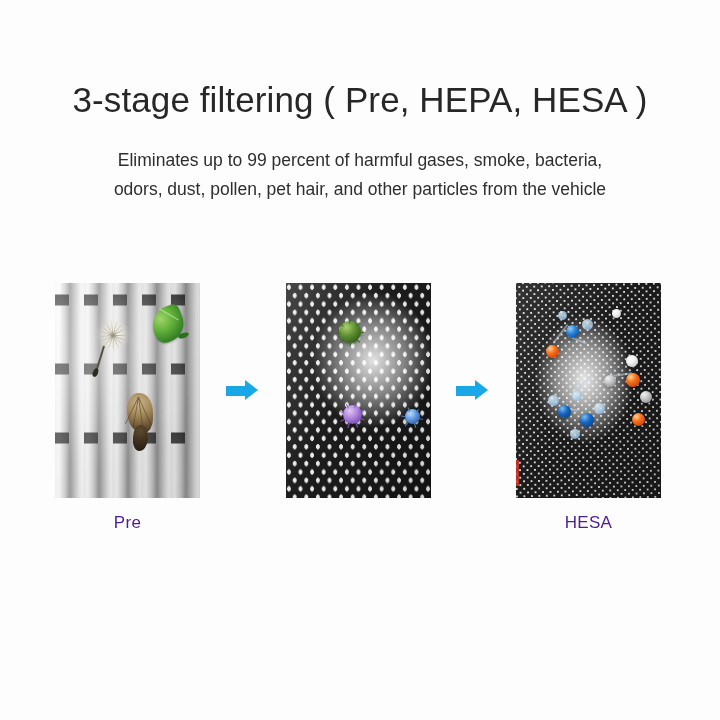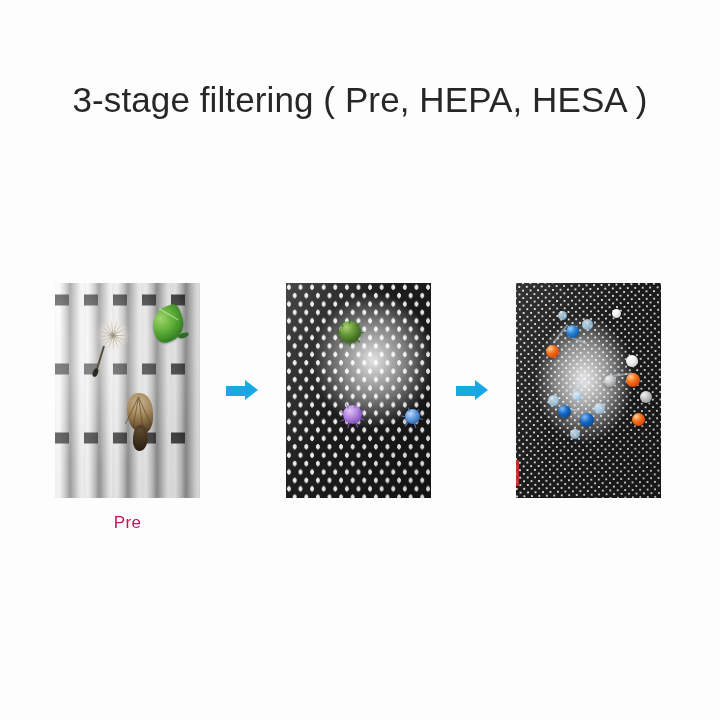--- a/index.html
+++ b/index.html
@@ -335,32 +335,36 @@
     display: flex;
     justify-content: space-between;
     align-items: flex-start;
   }
   .caption {
     width: 145px;
     text-align: center;
     font-family: "Liberation Sans", sans-serif;
     font-size: 17px;
     font-weight: 400;
-    color: #be185d;
+    color: #4c1d95;
     letter-spacing: 0.3px;
   }
   .caption-spacer { width: 34px; flex: 0 0 auto; }
 </style>
 </head>
 <body>
 
 <div class="page">
 
   <div class="heading-block">
     <div class="title">3-stage filtering ( Pre, HEPA, HESA )</div>
+    <div class="subtitle">
+      <span class="sub-line">Eliminates up to 99 percent of harmful gases, smoke, bacteria,</span>
+      <span class="sub-line">odors, dust, pollen, pet hair, and other particles from the vehicle</span>
+    </div>
   </div>
 
   <div class="stages">
 
     <div class="stage">
       <div class="panel">
         <div class="mesh-pre"></div>
         <div class="mesh-pre-shade"></div>
 
         <div class="particle dandelion">
@@ -488,15 +492,16 @@
         <div class="atom white" style="left:96px; top:26px;  width:9px;  height:9px;"></div>
       </div>
     </div>
 
   </div>
 
   <div class="captions">
     <div class="caption">Pre</div>
     <div class="caption-spacer"></div>
     <div class="caption-spacer"></div>
+    <div class="caption">HESA</div>
   </div>
 
 </div>
 
 </body></html>

